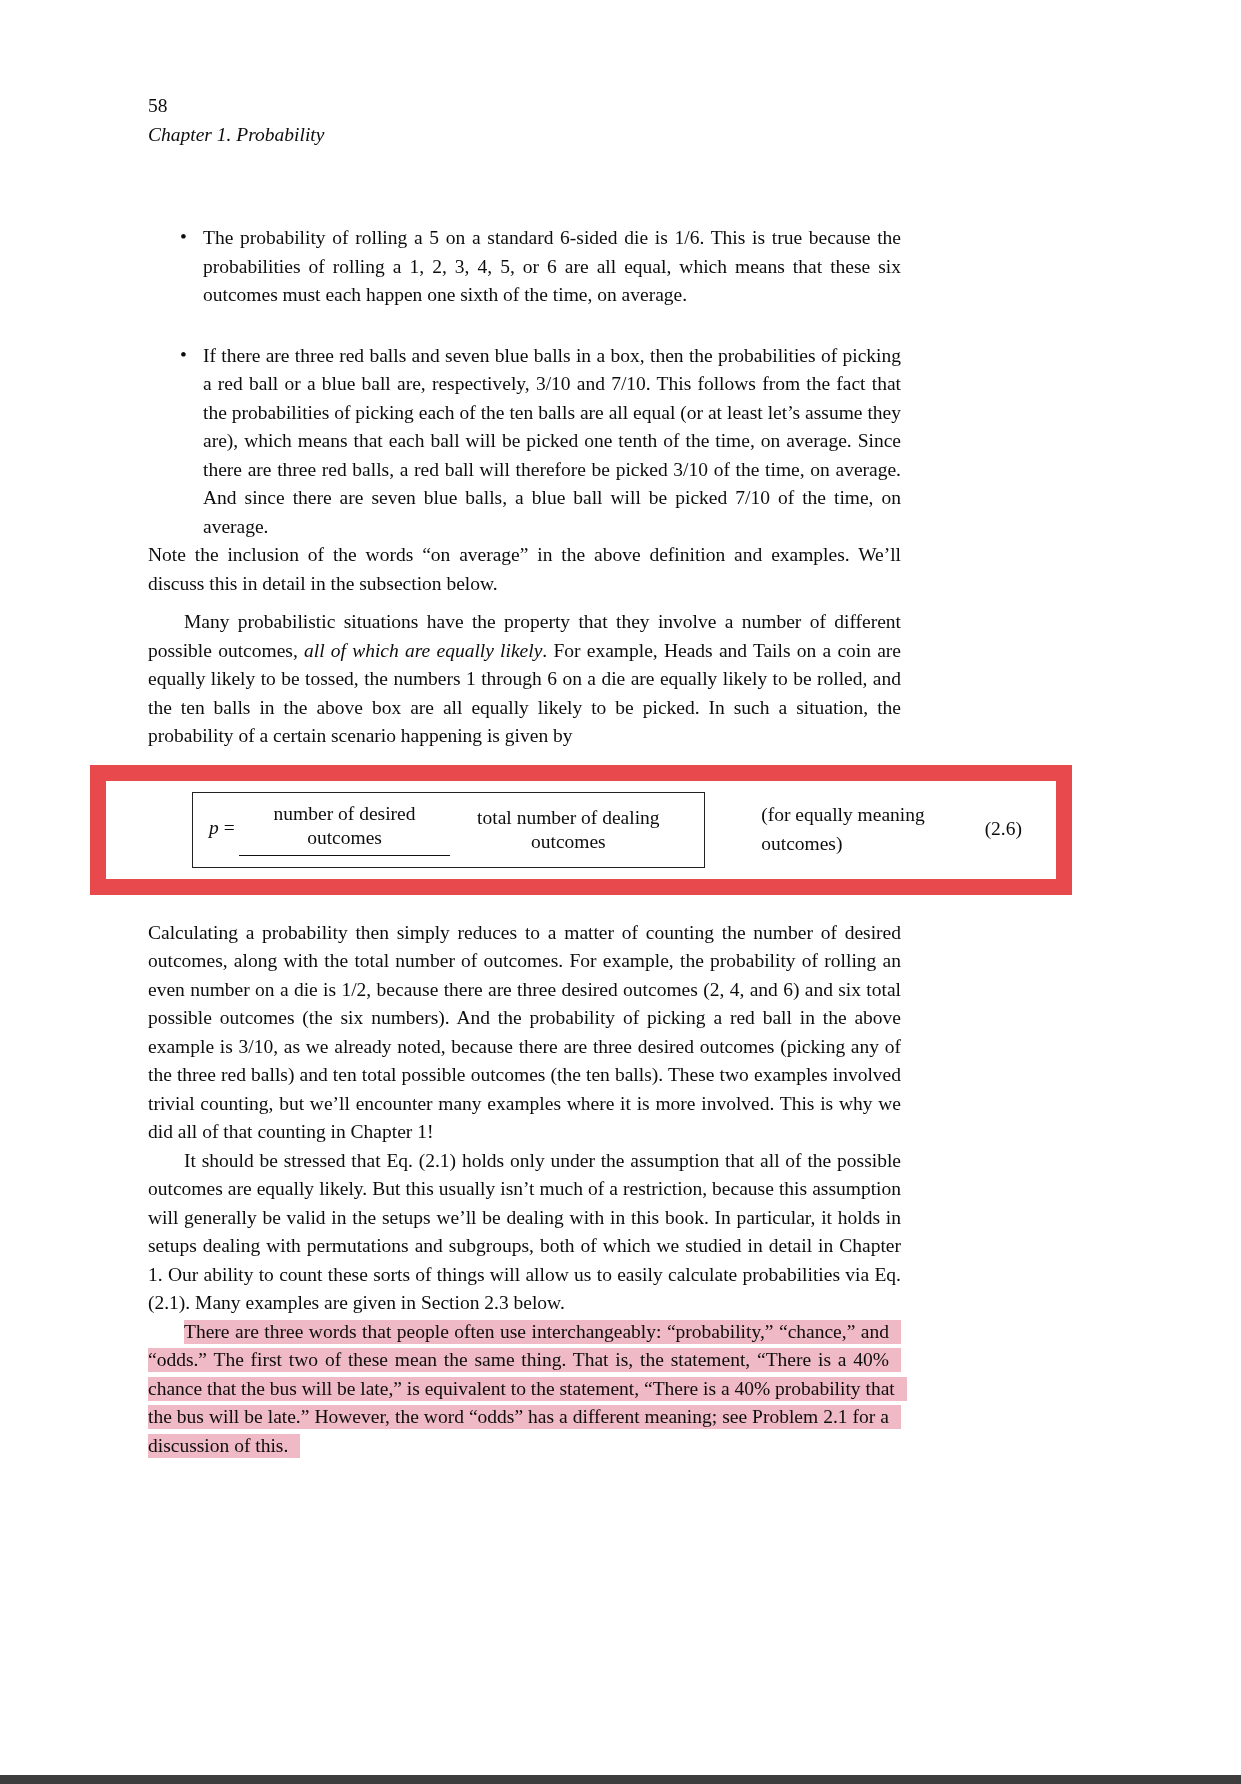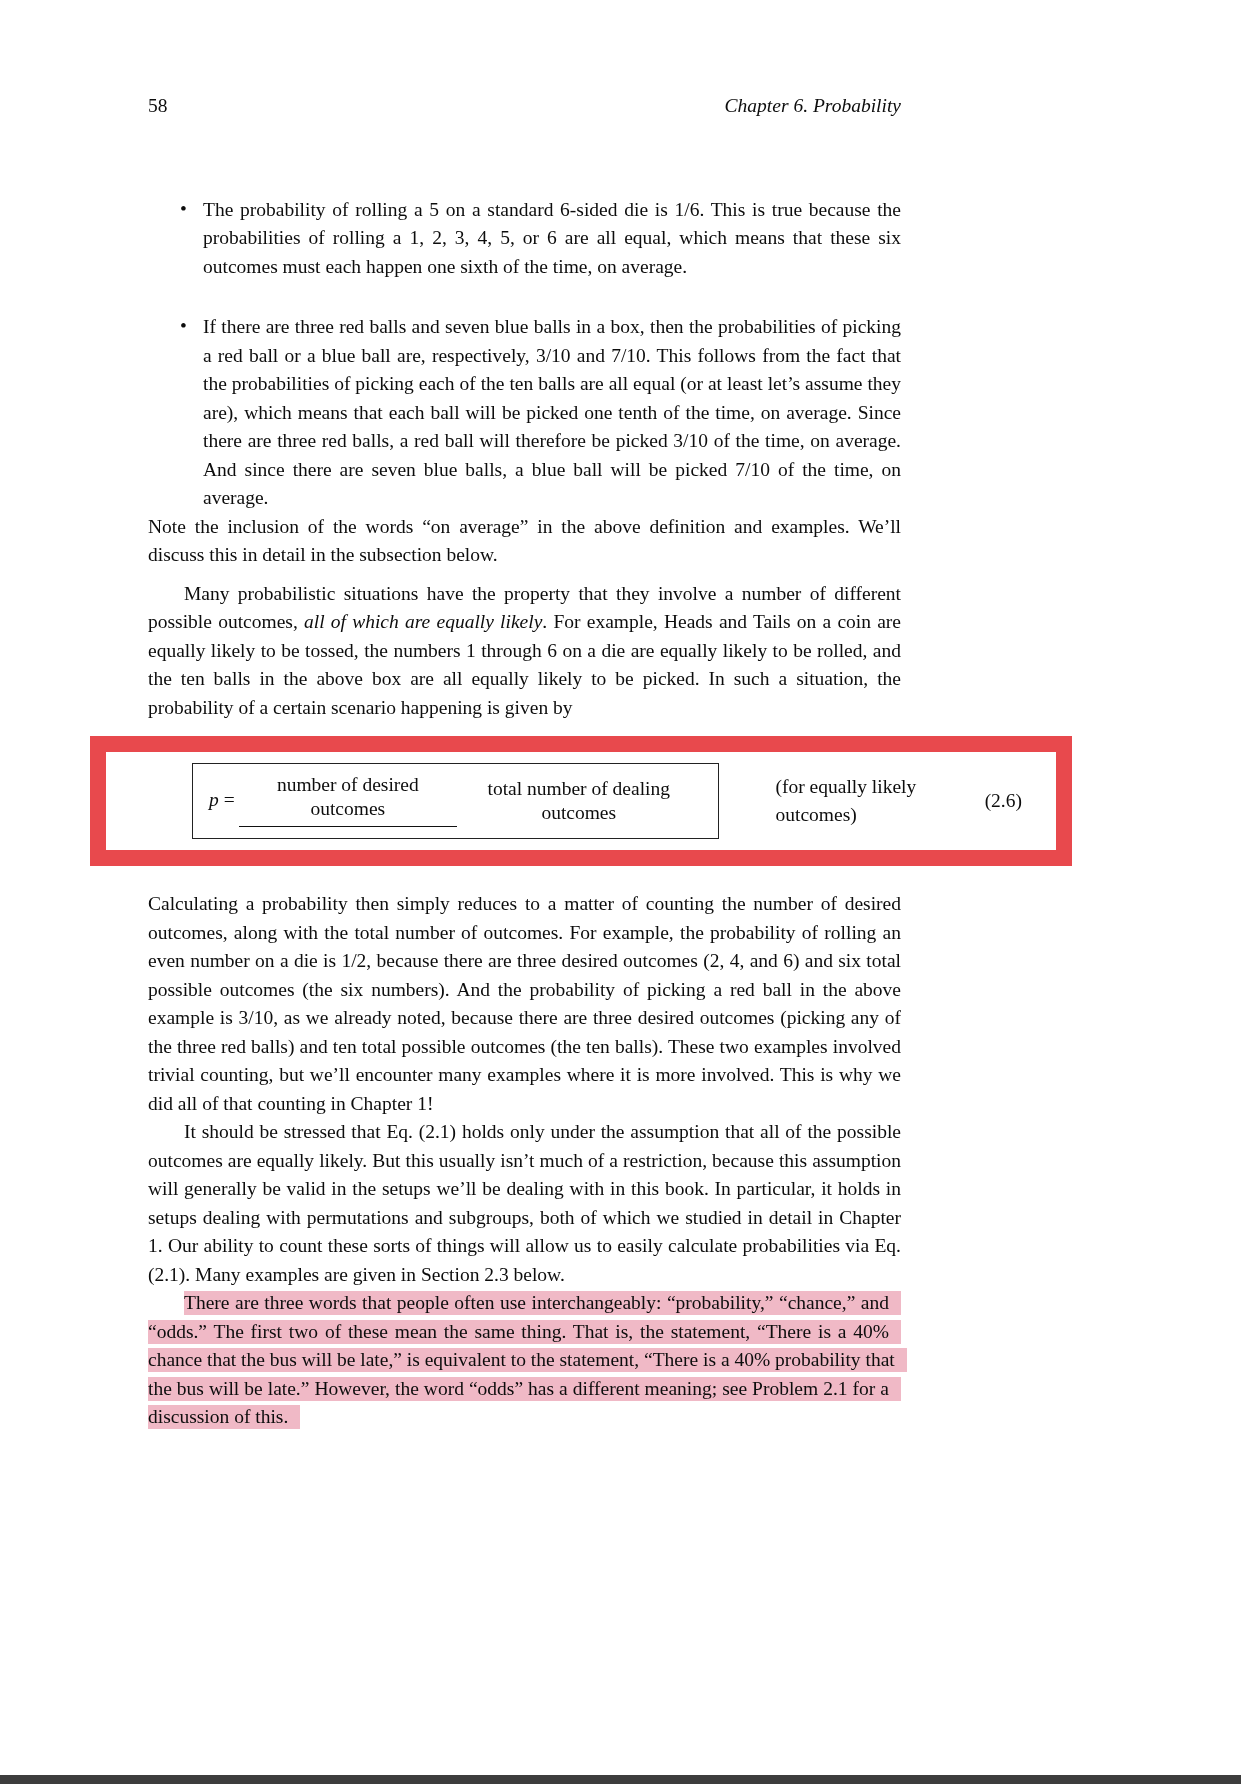--- a/index.html
+++ b/index.html
@@ -20,22 +20,23 @@
   }
   .body-col {
     position: relative;
     margin: 0 340px 0 148px; 
     padding-top: 92px;
   }
   
   .running-header {
     display: flex;
     justify-content: space-between;
-    align-items: flex-end;
+    align-items: flex-start;
     margin-bottom: 75px;
+    flex-direction: column;
   }
   .running-header .chapter {
     font-style: italic;
   }
   
   .bullet-list { margin: 0; }
   .bullet-item {
     position: relative;
     padding-left: 55px;
     text-align: justify;
@@ -113,21 +114,21 @@
   }
 </style>
 </head>
 <body>
 
 <div class="page" style="--red: #e8494d; --pink: #f0b9c6; --bar: #3d3d3d; --text: #0d0d0d;">
   <div class="body-col">
 
     <div class="running-header">
       <span>58</span>
-      <span class="chapter">Chapter 6.  Probability</span>
+      <span class="chapter">Chapter 1.  Probability</span>
     </div>
 
     <div class="bullet-list">
       <div class="bullet-item">
         <span class="bullet-marker">•</span>
         <span>The probability of rolling a 5 on a standard 6-sided die is 1/6.  This is true because the probabilities of rolling a 1, 2, 3, 4, 5, or 6 are all equal, which means that these six outcomes must each happen one sixth of the time, on average.</span>
       </div>
       <div class="bullet-item">
         <span class="bullet-marker">•</span>
         <span>If there are three red balls and seven blue balls in a box, then the probabilities of picking a red ball or a blue ball are, respectively, 3/10 and 7/10.  This follows from the fact that the probabilities of picking each of the ten balls are all equal (or at least let’s assume they are), which means that each ball will be picked one tenth of the time, on average.  Since there are three red balls, a red ball will therefore be picked 3/10 of the time, on average.  And since there are seven blue balls, a blue ball will be picked 7/10 of the time, on average.</span>
@@ -140,21 +141,21 @@
 
     <div class="eq-highlight">
       <div class="eq-inner">
         <div class="eq-box">
           <span class="eq-lhs"><span class="p-var">p</span> <span>=</span></span>
           <span class="frac">
             <span class="num">number of desired outcomes</span>
             <span class="den">total number of dealing outcomes</span>
           </span>
         </div>
-        <span class="eq-cond">(for equally likely outcomes)</span>
+        <span class="eq-cond">(for equally meaning outcomes)</span>
         <span class="eq-number">(2.6)</span>
       </div>
     </div>
 
     <p class="para after-eq">Calculating a probability then simply reduces to a matter of counting the number of desired outcomes, along with the total number of outcomes.  For example, the probability of rolling an even number on a die is 1/2, because there are three desired outcomes (2, 4, and 6) and six total possible outcomes (the six numbers).  And the probability of picking a red ball in the above example is 3/10, as we already noted, because there are three desired outcomes (picking any of the three red balls) and ten total possible outcomes (the ten balls).  These two examples involved trivial counting, but we’ll encounter many examples where it is more involved.  This is why we did all of that counting in Chapter 1!</p>
 
     <p class="para indent">It should be stressed that Eq. (2.1) holds only under the assumption that all of the possible outcomes are equally likely. But this usually isn’t much of a restriction, because this assumption will generally be valid in the setups we’ll be dealing with in this book. In particular, it holds in setups dealing with permutations and subgroups, both of which we studied in detail in Chapter 1.  Our ability to count these sorts of things will allow us to easily calculate probabilities via Eq. (2.1).  Many examples are given in Section 2.3 below.</p>
 
     <p class="para indent"><span class="pink-hl">There are three words that people often use interchangeably:  “probability,” “chance,” and “odds.”  The first two of these mean the same thing.  That is, the statement, “There is a 40% chance that the bus will be late,” is equivalent to the statement, “There is a 40% probability that the bus will be late.” However, the word “odds” has a different meaning; see Problem 2.1 for a discussion of this.</span></p>
 

